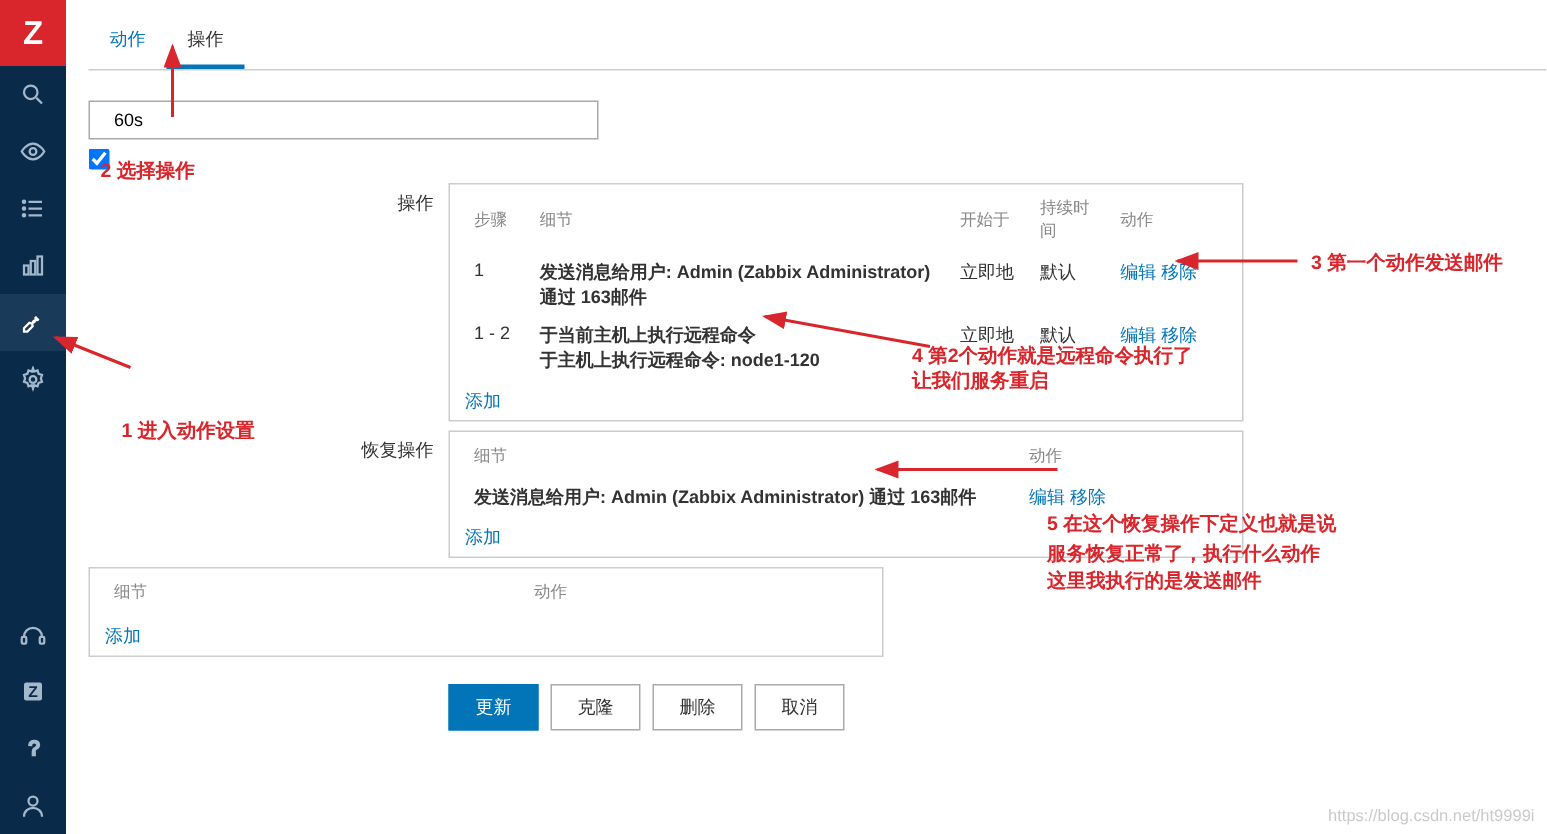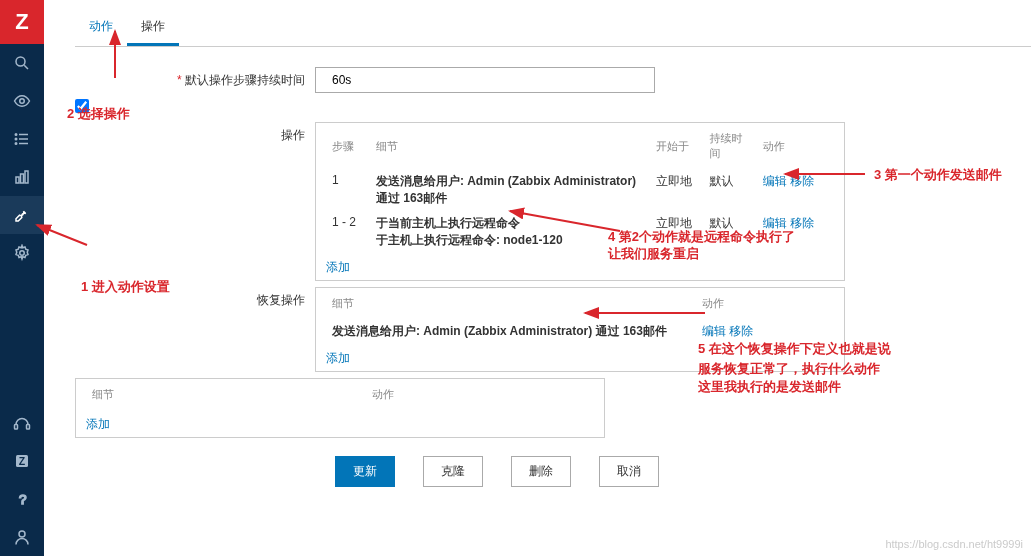--- a/index.html
+++ b/index.html
@@ -5,21 +5,21 @@
     * { box-sizing: border-box; margin: 0; padding: 0; }
     body { font-family: Arial, "Microsoft YaHei", sans-serif; font-size: 12px; color: #333; background: #fff; width: 1031px; height: 556px; overflow: hidden; position: relative; }
     
     .sidebar { position: absolute; left: 0; top: 0; width: 44px; height: 556px; background: #0a2a4a; display: flex; flex-direction: column; align-items: center; padding-top: 0; }
     .sidebar-logo { width: 44px; height: 44px; background: #d9262c; display: flex; align-items: center; justify-content: center; color: #fff; font-size: 22px; font-weight: bold; }
     .sidebar-icon { width: 44px; height: 38px; display: flex; align-items: center; justify-content: center; color: #a4b8cc; cursor: pointer; }
     .sidebar-icon.active { background: #1a3a5a; color: #fff; }
     .sidebar-spacer { flex: 1; }
     .sidebar-icon svg { width: 18px; height: 18px; }
     
-    .main { position: absolute; left: 60px; top: 0; right: 0; height: 556px; padding: 10px 0 0 15px; }
+    .main { position: absolute; left: 44px; top: 0; right: 0; height: 556px; padding: 10px 0 0 15px; }
     
     .tabs { display: flex; border-bottom: 1px solid #ccc; margin-bottom: 20px; }
     .tab { padding: 8px 14px; color: #0275b8; cursor: pointer; border-bottom: 3px solid transparent; }
     .tab.active { color: #333; border-bottom-color: #0275b8; font-weight: normal; }
     
     .form-row { display: flex; margin: 6px 0; align-items: flex-start; }
     .form-label { width: 240px; text-align: right; padding-right: 10px; padding-top: 5px; color: #333; }
     .form-label .req { color: #d9262c; }
     .form-field { flex: 0 0 530px; }
     
@@ -34,21 +34,21 @@
     .ops-table .col-detail { width: 290px; }
     .ops-table .col-start { width: 55px; }
     .ops-table .col-dur { width: 55px; }
     .ops-table .col-act { width: 80px; }
     .link { color: #0275b8; cursor: pointer; }
     .add-link { display: inline-block; margin-top: 6px; }
     
     .note { color: #d9262c; font-size: 12px; }
     
     .buttons { margin-top: 12px; display: flex; gap: 8px; }
-    .btn { padding: 6px 14px; border: 1px solid #aaa; background: #fff; cursor: pointer; font-size: 12px; color: #333; min-width: 60px; margin-left: 20px; }
+    .btn { padding: 6px 14px; border: 1px solid #aaa; background: #fff; cursor: pointer; font-size: 12px; color: #333; min-width: 60px; }
     .btn.primary { background: #0275b8; color: #fff; border-color: #0275b8; }
     
     .ann { position: absolute; color: #d9262c; font-size: 13px; pointer-events: none; font-weight: bold; }
     .arrow { position: absolute; pointer-events: none; }
     .watermark { position: absolute; right: 8px; bottom: 6px; color: rgba(150,150,150,0.5); font-size: 11px; }
   </style>
 </head>
 <body>
 
 <div class="sidebar">
@@ -120,21 +120,20 @@
     </div>
 </div>
 
 <div class="main">
   <div class="tabs">
     <div class="tab">动作</div>
     <div class="tab active">操作</div>
   </div>
 
   <div class="form-row">
-    <div class="form-label"><span class="req">* </span><span>默认操作步骤持续时间</span></div>
     <div class="form-field"><input class="text-input" value="60s" style=""></div>
   </div>
 
   <div class="form-row">
     <div class="form-field"><input type="checkbox" class="checkbox" checked="" style=""></div>
   </div>
 
   <div class="form-row">
     <div class="form-label">操作</div>
     <div class="form-field">

